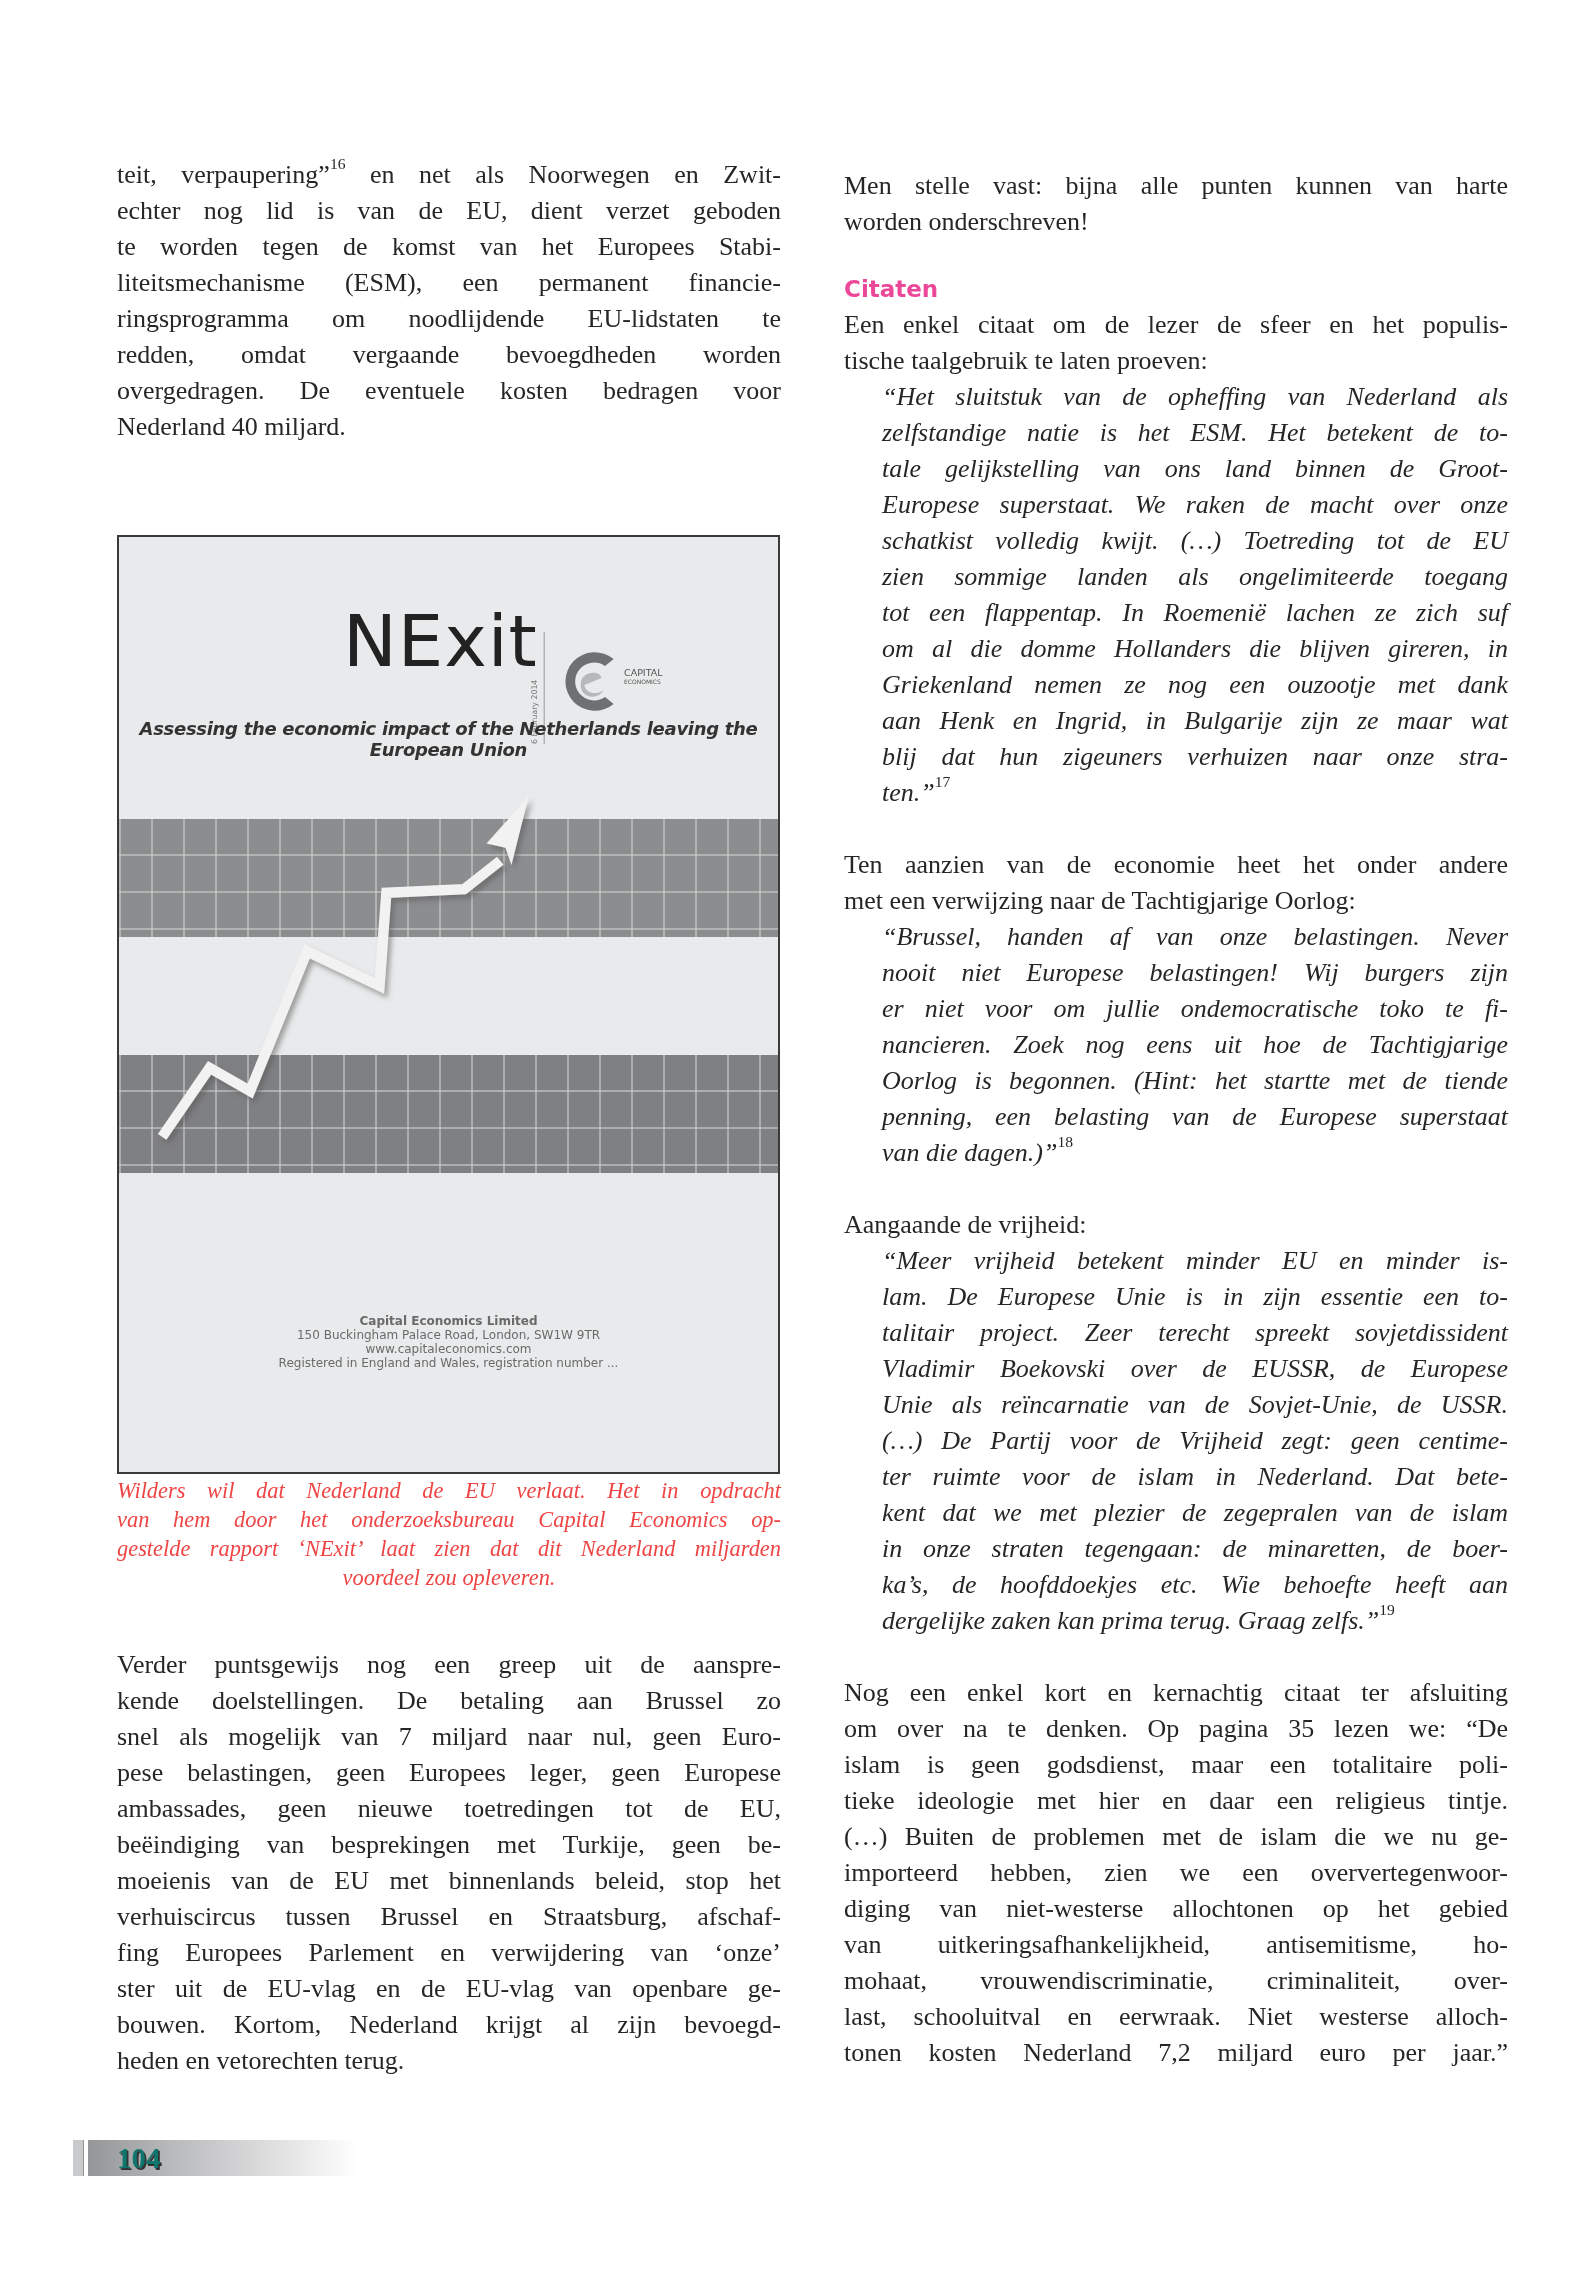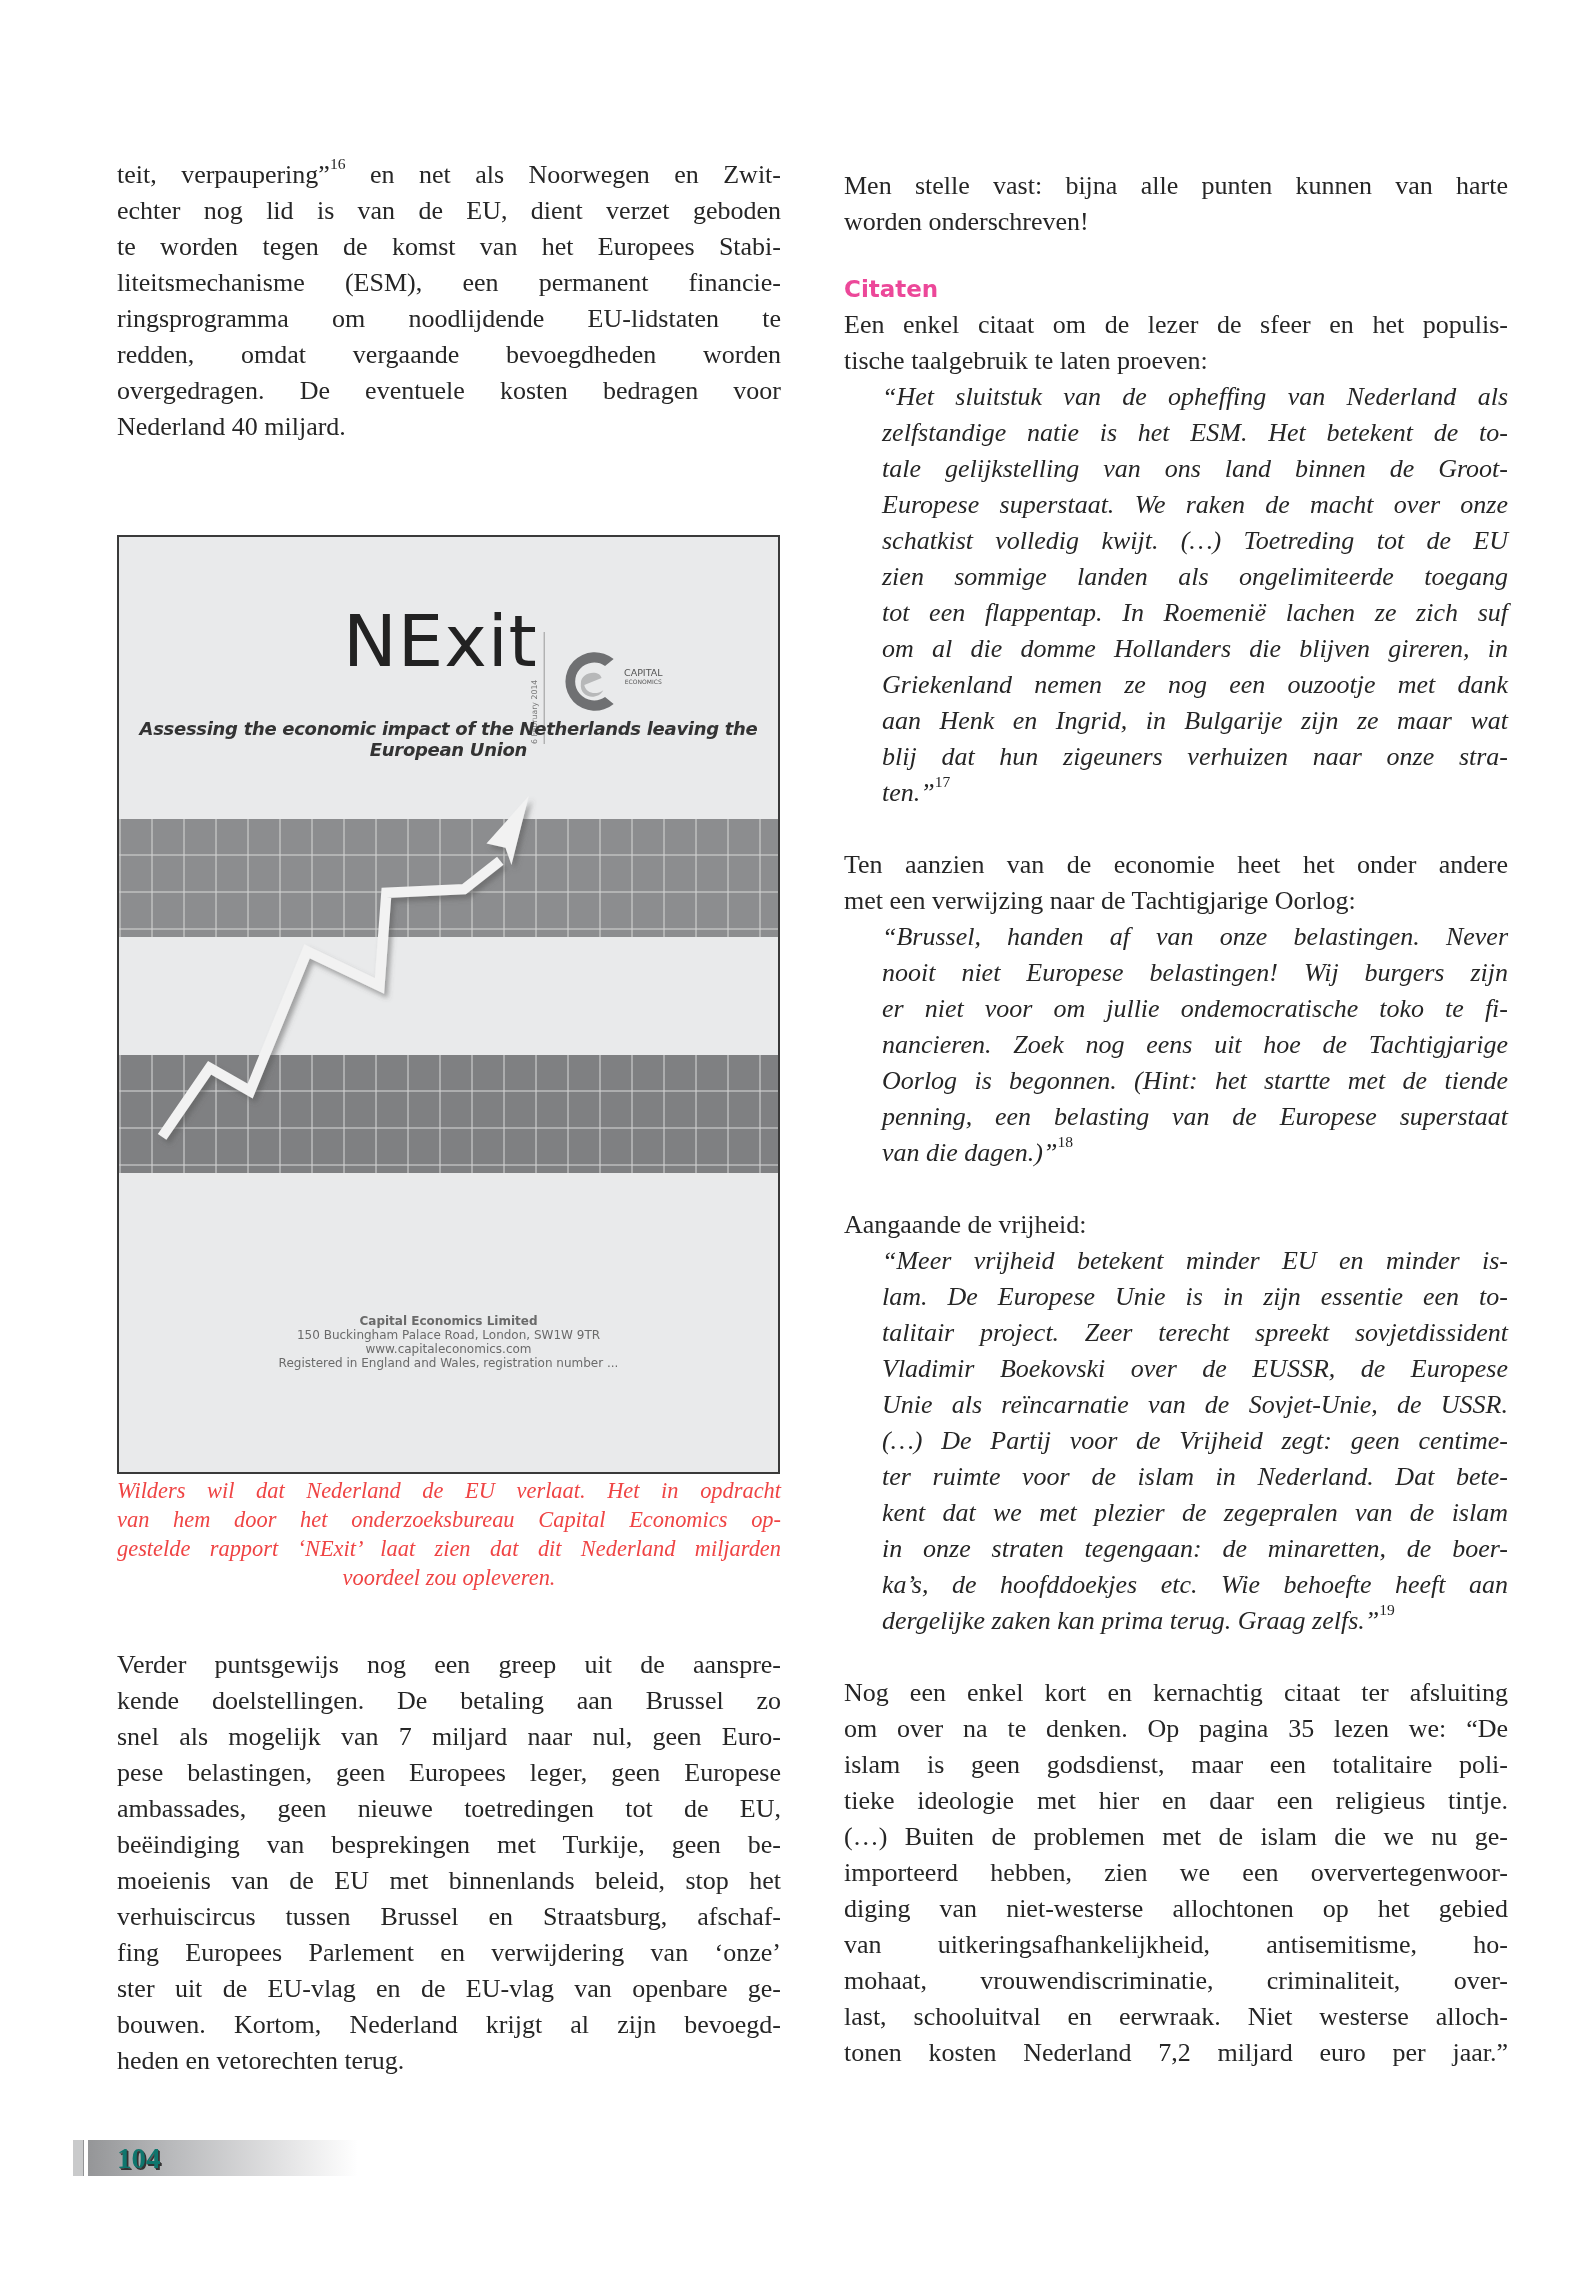--- a/index.html
+++ b/index.html
@@ -21,21 +21,21 @@
   
   .figure { position: absolute; left: 117px; top: 535px; width: 659px; height: 935px;
             border: 2.6px solid #3a3a3a; background: #e9eaeb; overflow: hidden; }
   .cover-title { position: absolute; left: 224px; top: 62px; font-family: "DejaVu Sans", "Liberation Sans", sans-serif;
                  font-size: 72px; color: #222; letter-spacing: 0.9px; font-weight: normal; }
   .cover-date { position: absolute; left: 411px; top: 95px; width: 12px; height: 112px;
                 font-family: "DejaVu Sans", sans-serif; font-size: 7.8px; color: #777;
                 writing-mode: vertical-rl; transform: rotate(180deg); border-left: 0.9px solid #999; padding-left: 1.7px; }
   .logo { position: absolute; left: 436px; top: 110px; width: 69px; height: 69px; }
   .logo-text { position: absolute; left: 505px; top: 131px; font-family: "DejaVu Sans", sans-serif;
-               font-size: 9.5px; color: #555; line-height: 9.5px; text-align: center; }
+               font-size: 9.5px; color: #555; line-height: 9.5px; }
   .cover-sub { position: absolute; left: 0; right: 0; top: 181px; text-align: center;
                font-family: "DejaVu Sans", sans-serif; font-style: italic; font-weight: bold;
                font-size: 18px; color: #333; letter-spacing: -0.3px; }
   .band { position: absolute; left: 0; right: 0; background: #8c8d8f;
           background-image:
             linear-gradient(90deg, rgba(210,210,210,0.55) 1.7px, transparent 1.7px),
             linear-gradient(0deg, rgba(210,210,210,0.55) 1.7px, transparent 1.7px);
           background-size: 32px 37px; }
   .band.top { top: 282px; height: 118px; }
   .band.bottom { top: 518px; height: 118px; background-color: #7f8082; }

